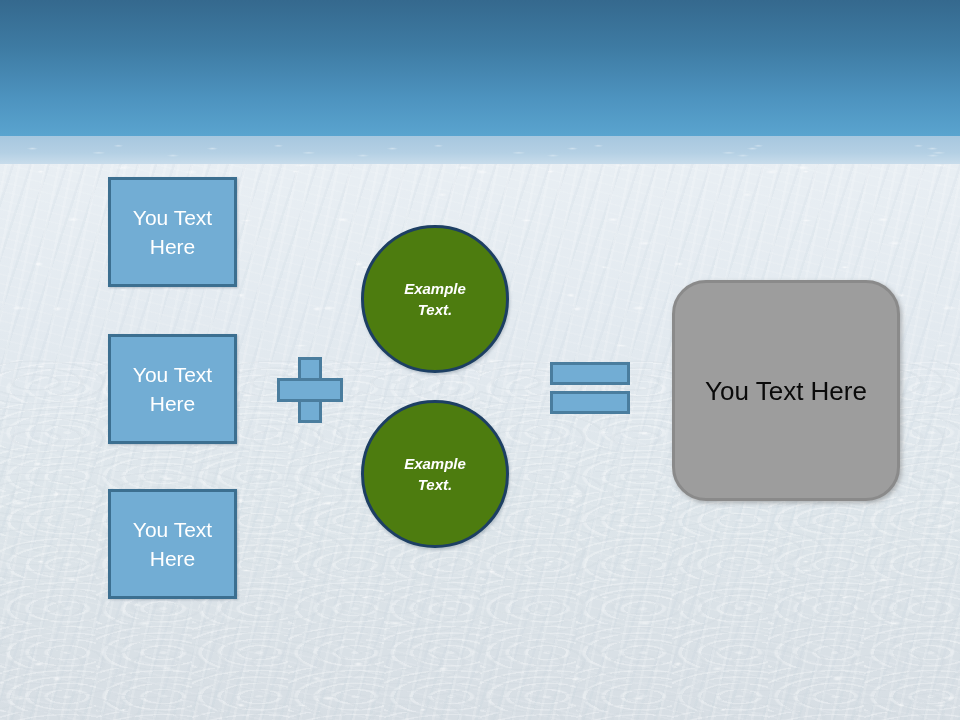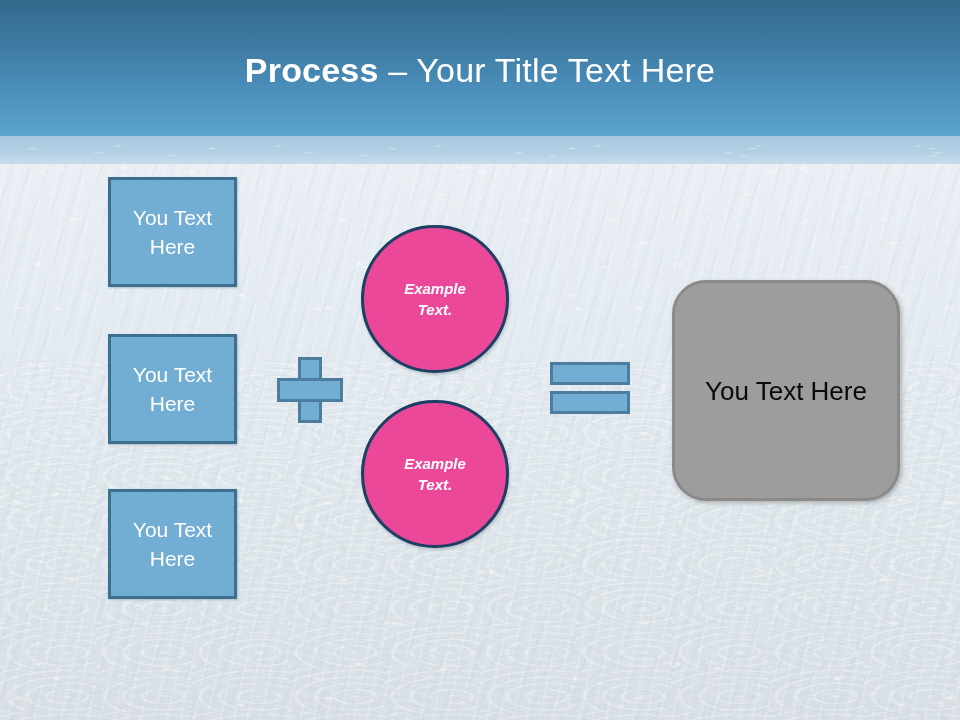--- a/index.html
+++ b/index.html
@@ -106,21 +106,21 @@
   }
   .plus-v{left:21px;top:0;width:24px;height:66px;}
   .plus-h{left:0;top:21px;width:66px;height:24px;}
   .plus-inner{
     position:absolute;left:24px;top:24px;width:18px;height:18px;background:#72add4;
   }
 
   
   .circle{
     position:absolute;width:148px;height:148px;border-radius:50%;
-    background:#ec4899;border:3px solid #1d3f63;box-sizing:border-box;
+    background:#4d7c0f;border:3px solid #1d3f63;box-sizing:border-box;
     display:flex;flex-direction:column;align-items:center;justify-content:center;
     color:#ffffff;font-size:15px;line-height:21px;font-weight:700;font-style:italic;
     text-align:center;
     box-shadow:1px 2px 3px rgba(80,100,115,.3);
   }
   #circle-1{left:361px;top:225px;}
   #circle-2{left:361px;top:400px;}
 
   
   .equals{position:absolute;left:550px;top:362px;width:80px;height:52px;}
@@ -145,23 +145,20 @@
 <body>
 
 <div class="slide">
 
   <div class="bg-base"></div>
   <div class="bg-tex"></div>
   <div class="bg-tex2"></div>
   <div class="bg-tex3"></div>
 
   <div class="header"></div>
-  <div class="header-title">
-    <span class="strong">Process</span><span> – Your Title Text Here</span>
-  </div>
   <div class="subband"></div>
   <div class="subband-tex"></div>
 
   <div class="inbox" id="inbox-1">
     <span>You Text Here</span>
   </div>
   <div class="inbox" id="inbox-2">
     <span>You Text Here</span>
   </div>
   <div class="inbox" id="inbox-3">

